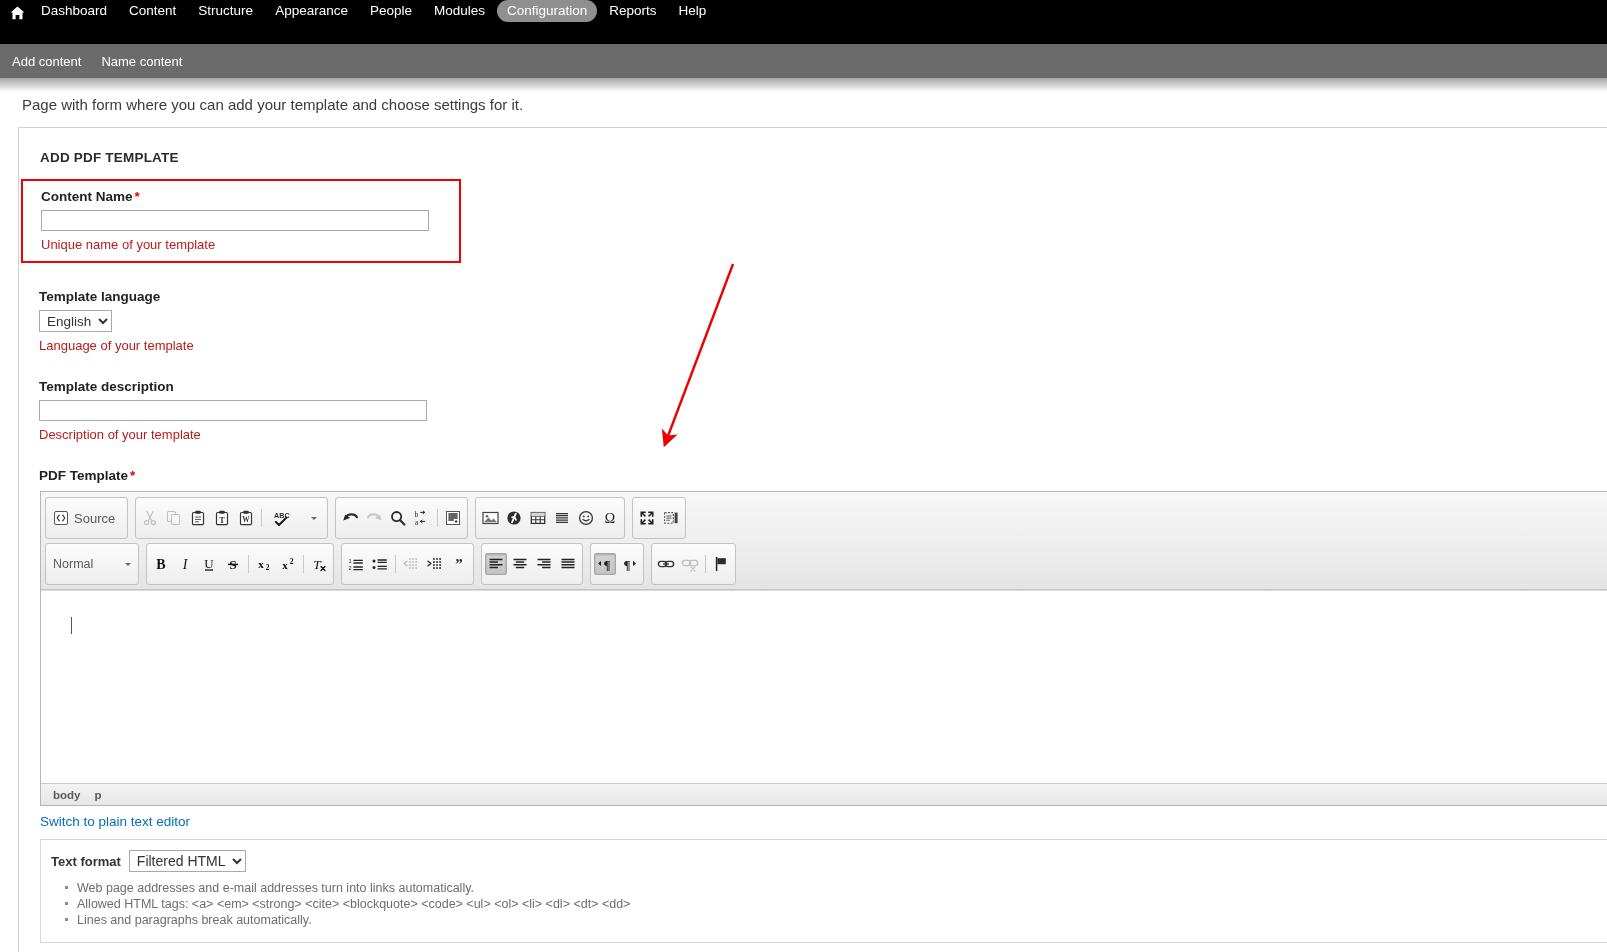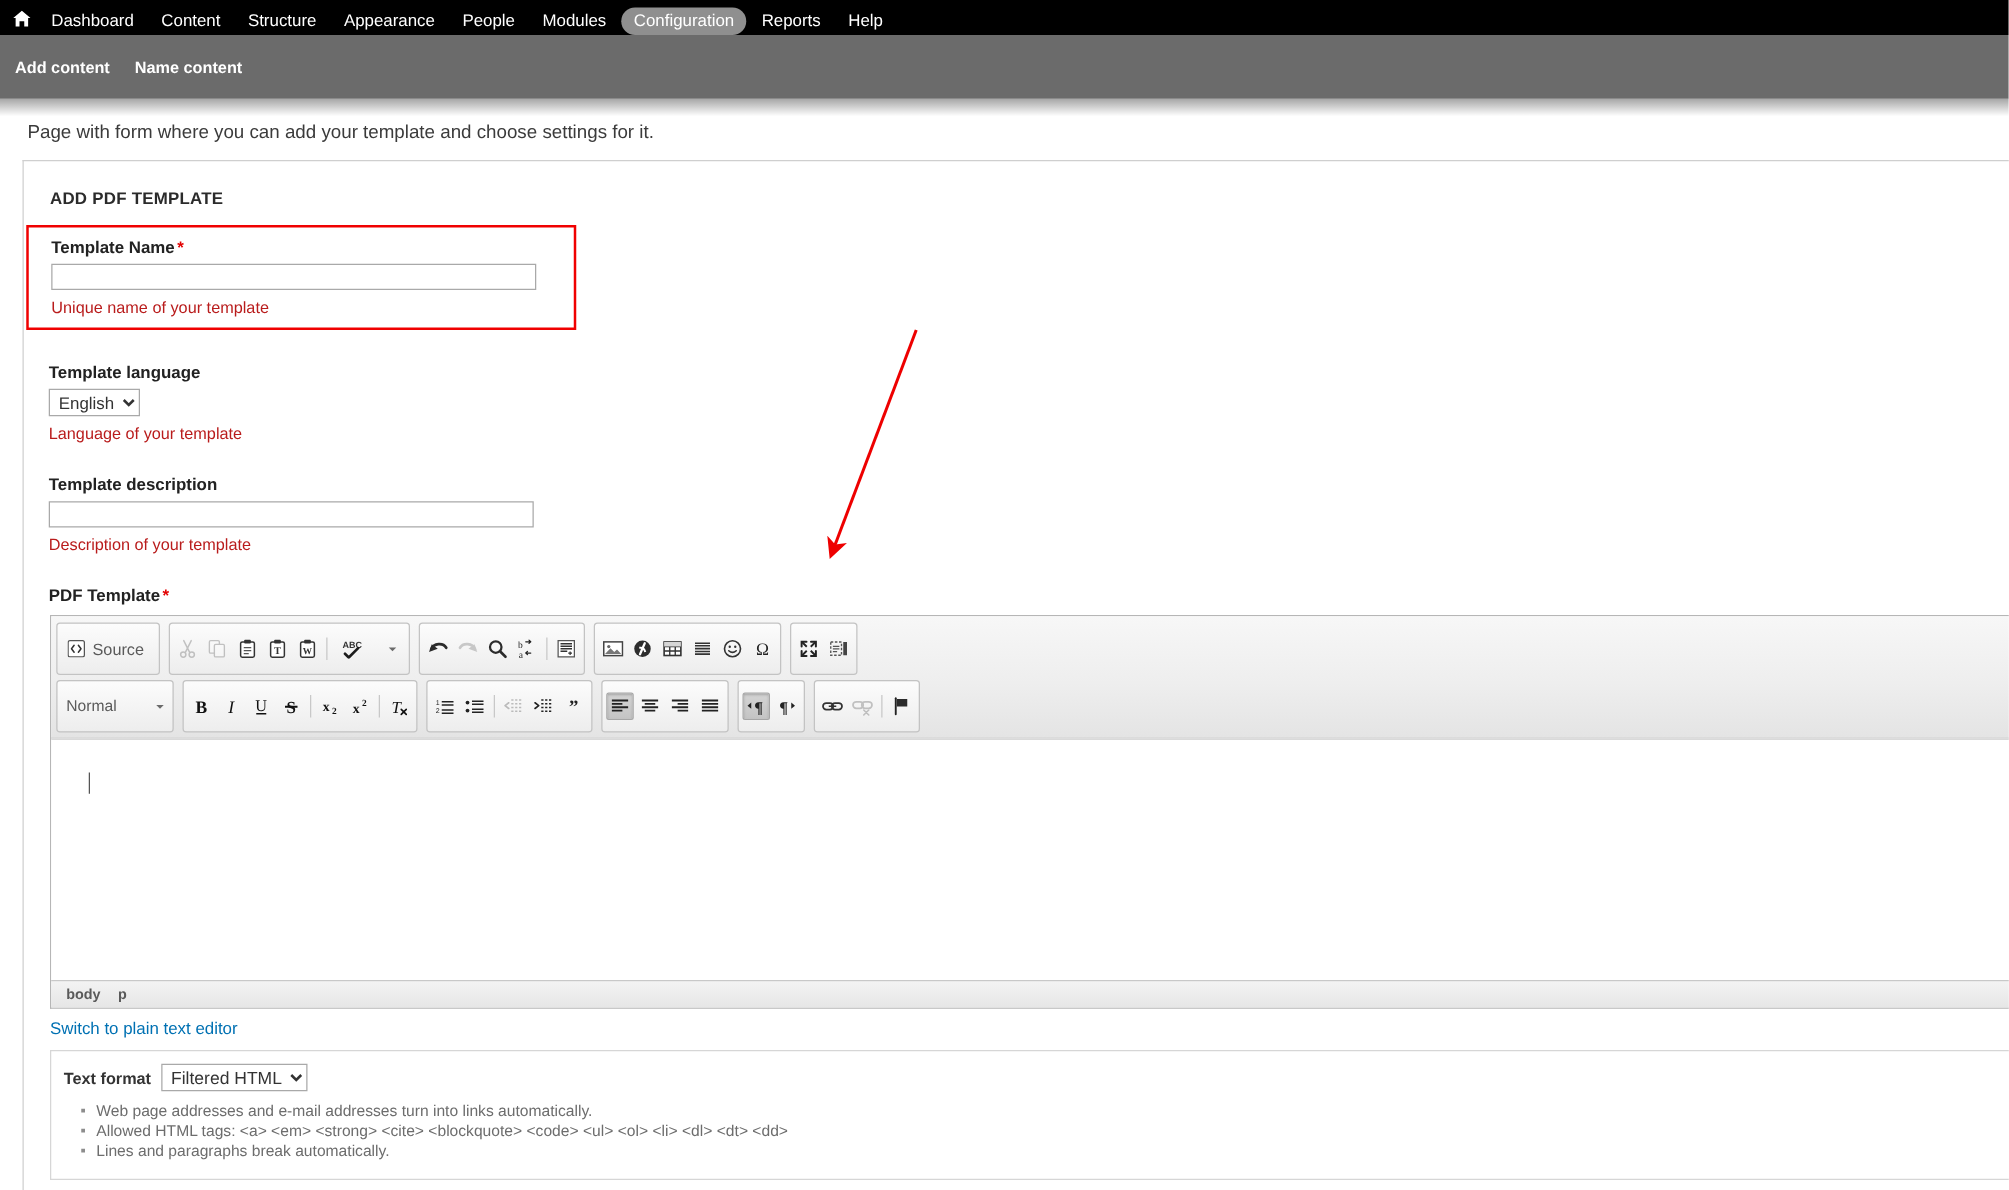--- a/index.html
+++ b/index.html
@@ -9,23 +9,23 @@
     overflow: hidden;
     background: #ffffff;
     font-family: "Liberation Sans", sans-serif;
     font-size: 13px;
     color: #3b3b3b;
   }
 
   
   #admin-toolbar {
     background: #000000;
-    height: 28px;
+    height: 44px;
     display: flex;
-    align-items: flex-end;
+    align-items: flex-start;
     padding: 0 0 0 4px;
     position: relative;
     z-index: 10;
   }
   .home-icon {
     width: 26px; height: 26px;
     display: flex; align-items: center; justify-content: center;
     cursor: pointer;
   }
   .home-icon svg { display:block; }
@@ -40,27 +40,26 @@
     line-height: 16px;
   }
   #admin-toolbar .tb-item.active {
     background: #8f8f8f;
     color: #ffffff;
   }
 
   
   #admin-subbar {
     background: #6b6b6b;
-    height: 51px;
+    height: 34px;
     display: flex;
     align-items: center;
     padding-left: 2px;
     position: relative;
     z-index: 9;
-    font-weight: bold;
   }
   #admin-subbar .sub-item {
     color: #ffffff;
     font-size: 13px;
     padding: 3px 10px;
     cursor: pointer;
     white-space: nowrap;
   }
   
   #bar-shadow {
@@ -345,21 +344,21 @@
 
 <div id="page">
 
   <div id="page-intro">Page with form where you can add your template and choose settings for it.</div>
 
   <div id="form-wrapper">
 
     <div id="form-title">ADD PDF TEMPLATE</div>
 
     <div class="form-item" id="template-name-item" style="border-color: rgb(240, 0, 0);">
-      <label class="f-label"><span>Template Name</span><span class="req-mark">*</span></label>
+      <label class="f-label"><span>Content Name</span><span class="req-mark">*</span></label>
       <input class="f-input" type="text" id="template-name-input" value="" style="">
       <div class="f-desc">Unique name of your template</div>
     </div>
 
     <div class="form-item" style="margin-bottom:26px;">
       <label class="f-label">Template language</label>
       <select class="f-select" id="template-language-select"><option>English</option></select>
       <div class="f-desc">Language of your template</div>
     </div>
 

